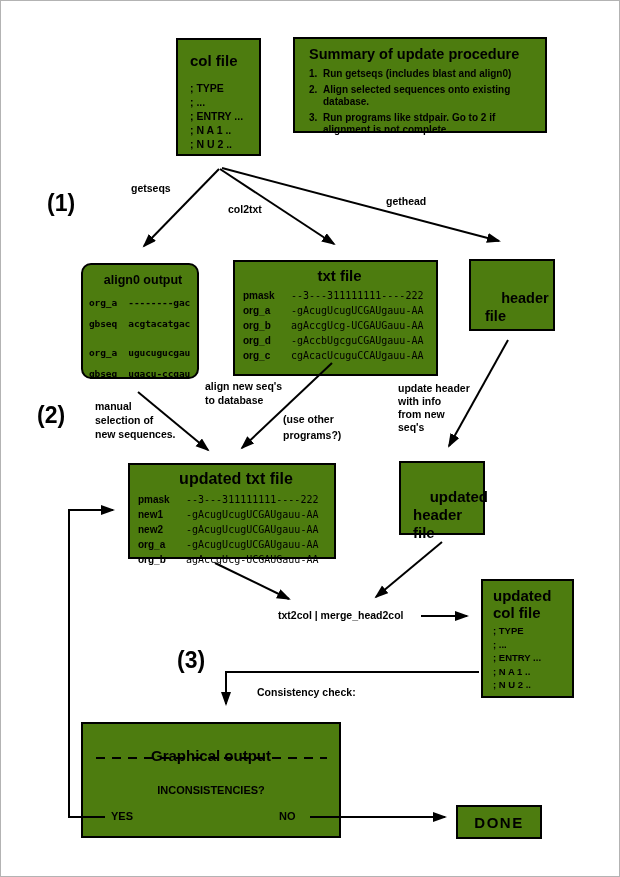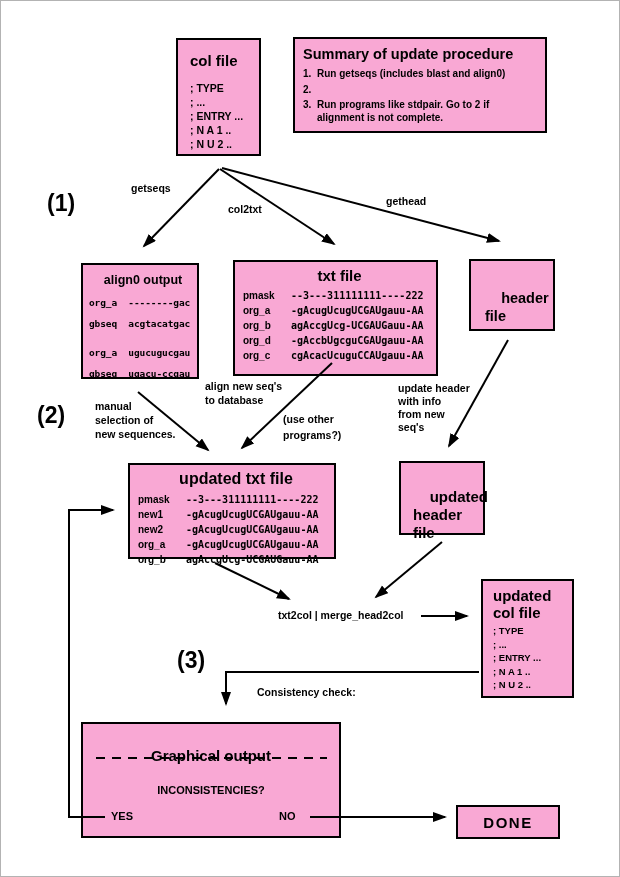--- a/index.html
+++ b/index.html
@@ -1,45 +1,45 @@
 <!DOCTYPE html>
 <html><head>
 <meta charset="utf-8">
 <style>
   html,body{margin:0;padding:0;background:#e8e8e8;}
   .page{position:relative;width:620px;height:877px;background:#ffffff;
         font-family:"Liberation Sans",sans-serif;color:#000;
         border:1px solid #b3b3b3;box-sizing:border-box;overflow:hidden;}
-  .box{position:absolute;border:2px solid #000;background:#f9a8d4;box-sizing:border-box;z-index:1;}
+  .box{position:absolute;border:2px solid #000;background:#4d7c0f;box-sizing:border-box;z-index:1;}
   .mono{font-family:"DejaVu Sans Mono","Liberation Mono",monospace;}
   .lbl{position:absolute;font-weight:bold;font-size:10.5px;line-height:14px;white-space:pre;z-index:2;}
   .stepnum{position:absolute;font-weight:bold;font-size:23px;z-index:2;}
   .boxtitle{font-weight:bold;}
   
   .colfile{padding:12px 0 0 12px;}
   .colfile .boxtitle{font-size:15px;}
   .colfile .cline{font-size:10.5px;font-weight:bold;line-height:14px;white-space:pre;}
   .colfile .clines{margin-top:12px;}
   
-  .summary{padding:7px 4px 0 8px;}
+  .summary{padding:7px 4px 0 14px;}
   .summary .boxtitle{font-size:14.5px;margin-bottom:6px;}
   .sumitem{display:flex;font-size:10px;font-weight:bold;line-height:12.5px;margin-bottom:3px;}
   .sumitem .num{width:14px;flex:none;}
   .sumitem .txt{white-space:pre;}
   
-  .align0{padding:8px 0 0 6px;text-align:left;}
+  .align0{padding:8px 0 0 6px;text-align:left;border-radius:10px;}
   .align0 .boxtitle{font-size:12.5px;text-align:center;margin-bottom:10px;}
   .align0 .arow{font-size:9.5px;font-weight:bold;letter-spacing:-0.1px;line-height:12px;margin-bottom:9px;white-space:pre;}
   .align0 .gap{margin-top:17px;}
   
   .txtbox{padding:5px 0 0 8px;}
   .txtbox .boxtitle{text-align:center;margin-bottom:4px;}
   .seqrow{height:15px;font-size:10px;line-height:15px;white-space:pre;}
   .seqrow .sl{display:inline-block;width:48px;font-weight:bold;}
-  .seqrow .sq{font-weight:bold;}
+  .seqrow .sq{font-weight:normal;}
   
   .plainbox{font-weight:bold;font-size:14.5px;line-height:18px;white-space:pre;}
   
   .ucol{padding:6px 0 0 10px;}
   .ucol .boxtitle{font-size:15px;line-height:17px;white-space:pre;}
   .ucol .cline{font-size:9.5px;font-weight:bold;line-height:13.5px;white-space:pre;}
   .ucol .clines{margin-top:3px;}
   
   .graph .boxtitle{font-size:15px;text-align:center;padding-top:23px;}
   .graph .question{position:absolute;left:0;right:0;top:60px;text-align:center;font-size:11px;font-weight:bold;}
@@ -65,20 +65,22 @@
   </div>
 
   <div class="box summary" style="left:292px;top:36px;width:254px;height:96px;">
     <div class="boxtitle">Summary of update procedure</div>
     <div class="sumitem">
       <span class="num">1.</span>
       <span class="txt">Run getseqs (includes blast and align0)</span>
     </div>
     <div class="sumitem">
       <span class="num">2.</span>
+      <span class="txt">Align selected sequences onto existing
+database.</span>
     </div>
     <div class="sumitem">
       <span class="num">3.</span>
       <span class="txt">Run programs like stdpair. Go to 2 if
 alignment is not complete.</span>
     </div>
   </div>
 
   <div class="stepnum" style="left:46px;top:189px;">(1)</div>
   <div class="stepnum" style="left:36px;top:401px;">(2)</div>
@@ -150,21 +152,21 @@
     </div>
   </div>
 
   <div class="box graph" style="left:80px;top:721px;width:260px;height:116px;">
     <div class="boxtitle">Graphical output</div>
     <div class="question">INCONSISTENCIES?</div>
     <div class="yn" style="left:28px;">YES</div>
     <div class="yn" style="left:196px;">NO</div>
   </div>
 
-  <div class="box done" style="left:455px;top:804px;width:104px;height:34px;">
+  <div class="box done" style="left:455px;top:804px;width:86px;height:34px;">
     <span>DONE</span>
   </div>
 
   <svg class="wires" width="620" height="877" viewBox="0 0 620 877">
     <defs>
       <marker id="ah" markerUnits="userSpaceOnUse" markerWidth="16" markerHeight="12" refX="12" refY="5" orient="auto">
         <path d="M0,0 L14,5 L0,10 Z" fill="#000"></path>
       </marker>
     </defs>
     <g stroke="#000" stroke-width="2" fill="none">

